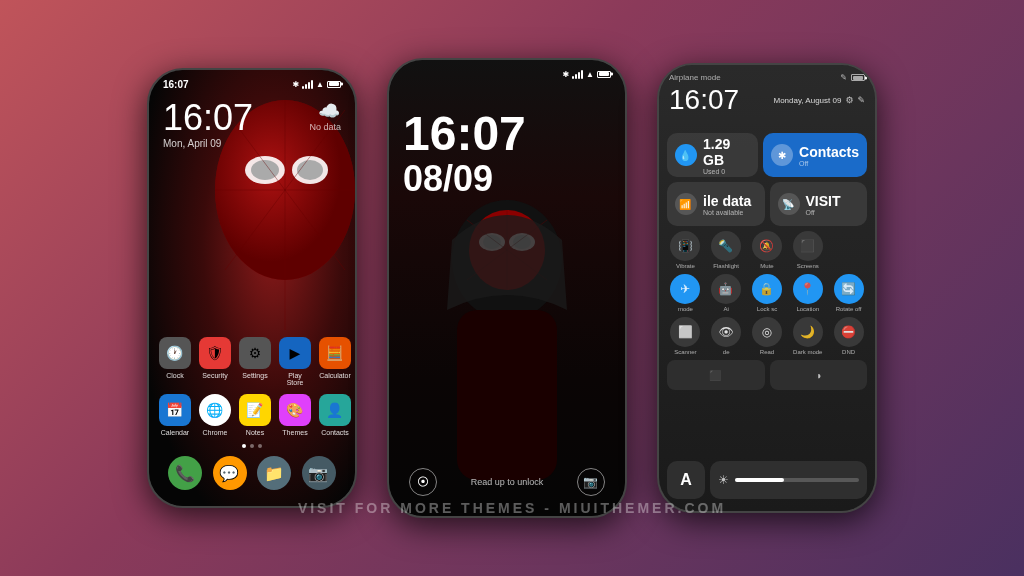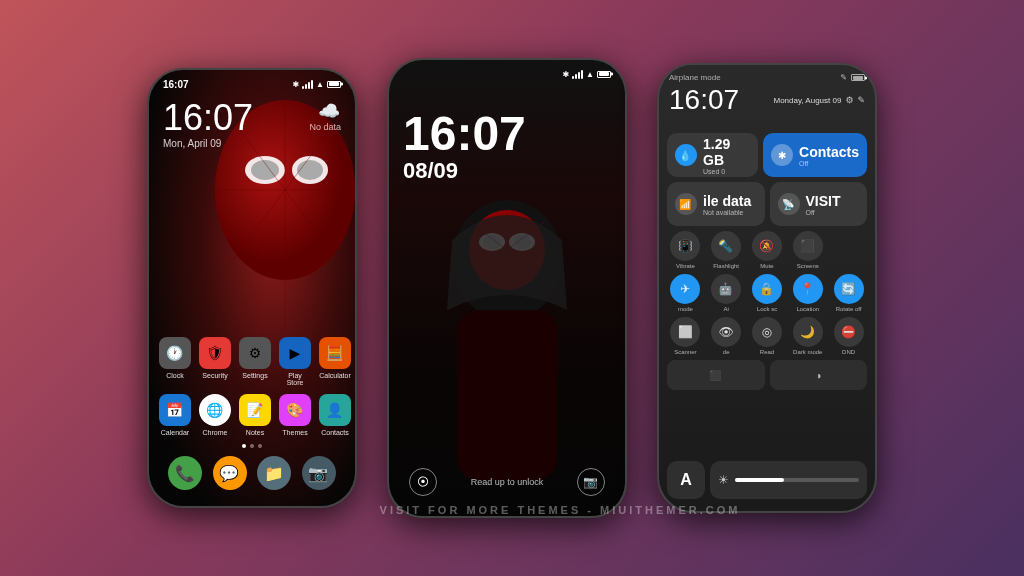--- a/index.html
+++ b/index.html
@@ -16,27 +16,26 @@
       position: relative;
     }
 
     
     .watermark {
       position: absolute;
       bottom: 60px;
       left: 50%;
       transform: translateX(-50%);
       color: rgba(255,255,255,0.35);
-      font-size: 11px;
+      font-size: 14px;
       letter-spacing: 3px;
       font-weight: bold;
       white-space: nowrap;
       z-index: 10;
       text-align: center;
-      margin-left: 48px;
     }
 
     
     .phone {
       width: 210px;
       height: 440px;
       background: #1a1a1a;
       border-radius: 36px;
       border: 2px solid #444;
       overflow: hidden;
@@ -244,21 +243,21 @@
     }
 
     .lock-day {
       font-size: 30px;
       font-weight: 700;
       color: white;
       line-height: 1;
     }
 
     .lock-date {
-      font-size: 22px;
+      font-size: 36px;
       font-weight: 700;
       color: white;
     }
 
     .lock-bottom-bar {
       position: absolute;
       bottom: 20px;
       left: 0; right: 0;
       display: flex;
       justify-content: space-between;

